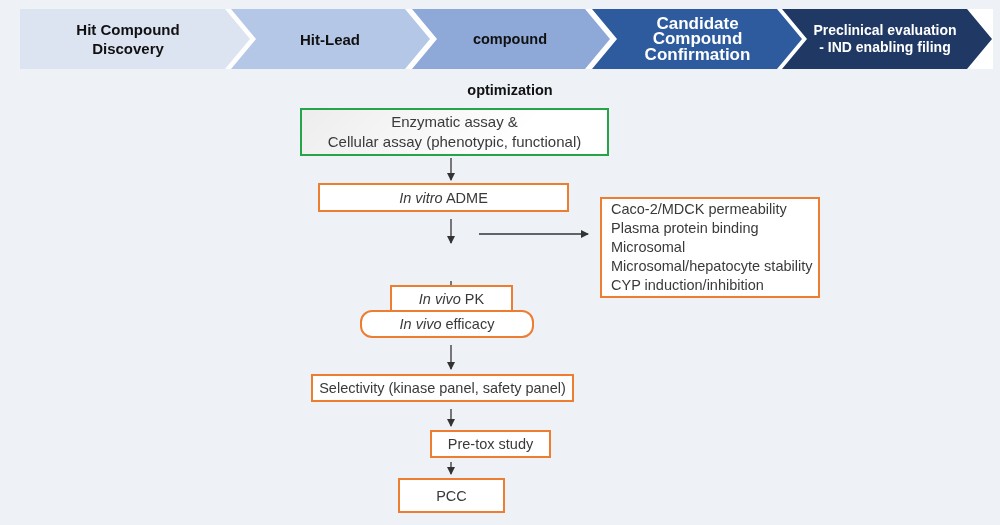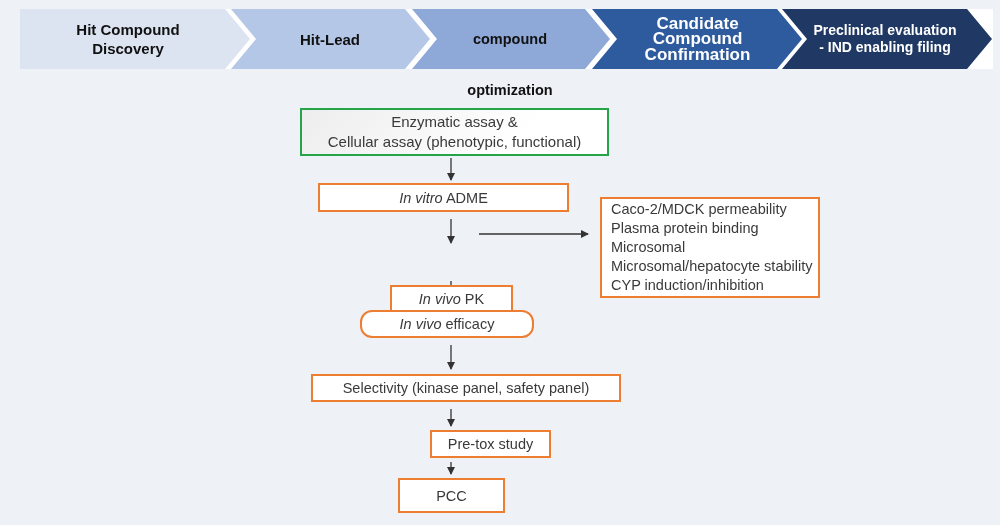--- a/index.html
+++ b/index.html
@@ -25,21 +25,21 @@
   .green{border-color:#26a44a;background:linear-gradient(135deg,#ededed 0%,#ffffff 70%);
     flex-direction:column;line-height:20px;font-size:15px;white-space:nowrap;}
   .sidebox{flex-direction:column;align-items:flex-start;justify-content:center;
     text-align:left;line-height:19px;font-size:14.5px;padding-left:9px;white-space:nowrap;}
 
   .b-enzymatic{left:300px;top:108px;width:309px;height:48px;}
   .b-adme{left:318px;top:183px;width:251px;height:29px;}
   .b-pk{left:390px;top:247px;width:123px;height:28px;margin-top:38px;}
   .b-side{left:600px;top:197px;width:220px;height:101px;}
   .b-efficacy{left:360px;top:310px;width:174px;height:28px;border-radius:12px;}
-  .b-selectivity{left:311px;top:374px;width:310px;height:28px;}
+  .b-selectivity{left:311px;top:374px;width:263px;height:28px;}
   .b-pretox{left:390px;top:430px;width:121px;height:28px;margin-left:40px;}
   .b-pcc{left:398px;top:478px;width:107px;height:35px;}
 
   .arrows{position:absolute;left:0;top:0;width:1000px;height:525px;pointer-events:none;}
 </style>
 </head>
 <body>
 
 <div class="page">
 

